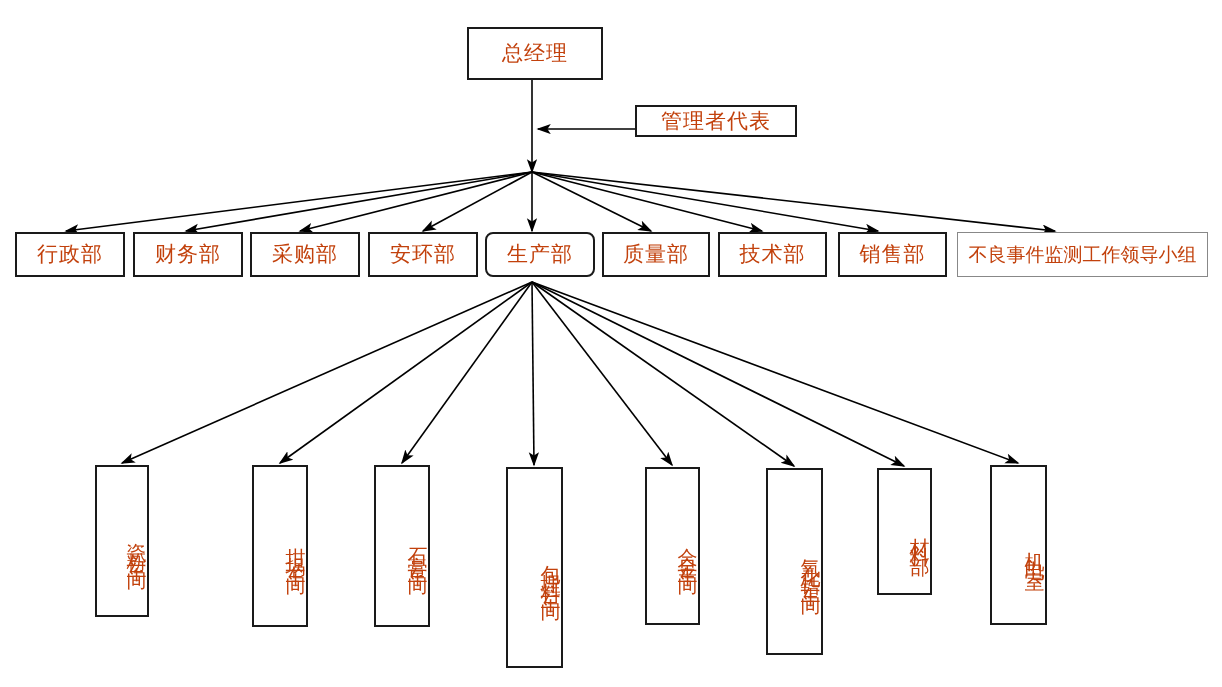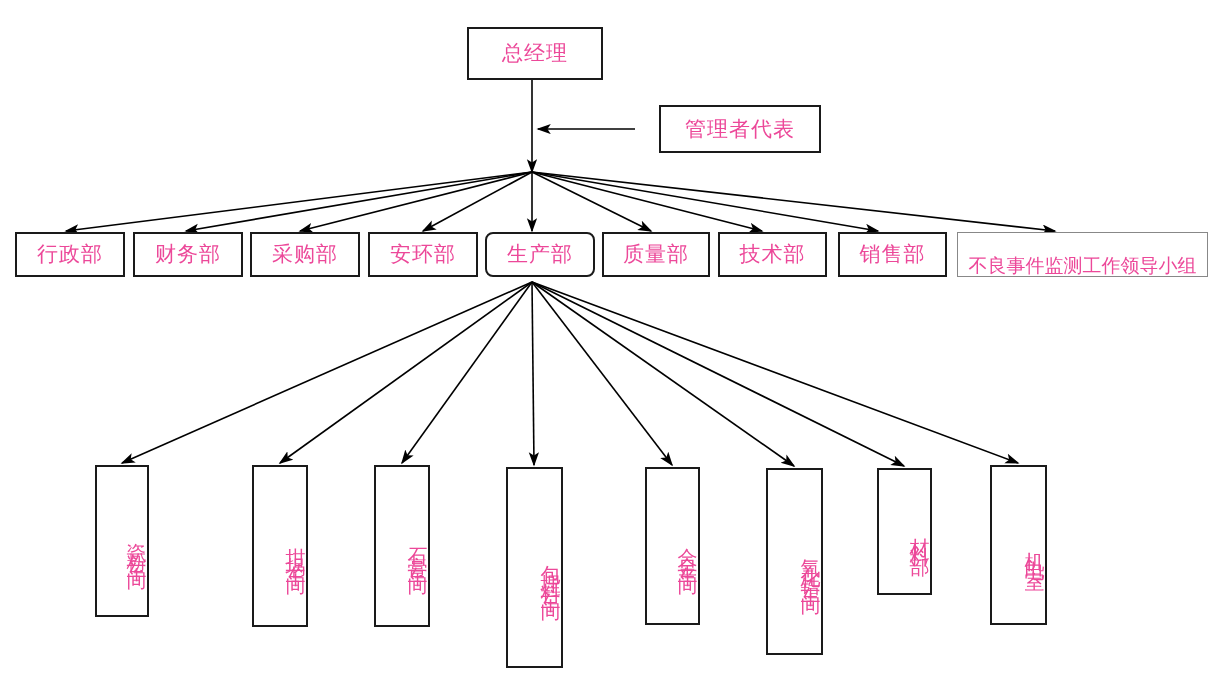--- a/index.html
+++ b/index.html
@@ -28,29 +28,28 @@
   }
   .node {
     position: absolute;
     box-sizing: border-box;
     background: #ffffff;
     border: 2px solid #1a1a1a;
     display: flex;
     align-items: center;
     justify-content: center;
     text-align: center;
-    color: #ec4899;
+    color: #c2410c;
     font-family: Liberation Serif, serif;
     line-height: 1.05;
     white-space: nowrap;
   }
   .node.thin {
     border-width: 1px;
     border-color: #888888;
-    align-items: flex-end;
   }
   .node.horizontal {
     font-size: 21px;
     letter-spacing: 1px;
   }
   .node.wide {
     font-size: 19px;
     letter-spacing: 0px;
   }
   .node.vertical {
@@ -95,21 +94,21 @@
         <line x1="532" y1="282" x2="794" y2="466" stroke="#000000" stroke-width="1.6" marker-end="url(#arrowhead)"></line>
         <line x1="532" y1="282" x2="904" y2="466" stroke="#000000" stroke-width="1.6" marker-end="url(#arrowhead)"></line>
         <line x1="532" y1="282" x2="1018" y2="463" stroke="#000000" stroke-width="1.6" marker-end="url(#arrowhead)"></line>
       </g>
   </svg>
 
   <div id="nodes-layer">
       <div class="node horizontal" style="left: 467px; top: 27px; width: 136px; height: 53px;">
         <span>总经理</span>
       </div>
-      <div class="node horizontal" style="left: 635px; top: 105px; width: 162px; height: 48px; margin-left: 24px;">
+      <div class="node horizontal" style="left: 635px; top: 105px; width: 162px; height: 32px;">
         <span>管理者代表</span>
       </div>
       <div class="node horizontal" style="left: 15px; top: 232px; width: 110px; height: 45px;">
         <span>行政部</span>
       </div>
       <div class="node horizontal" style="left: 133px; top: 232px; width: 110px; height: 45px;">
         <span>财务部</span>
       </div>
       <div class="node horizontal" style="left: 250px; top: 232px; width: 110px; height: 45px;">
         <span>采购部</span>

